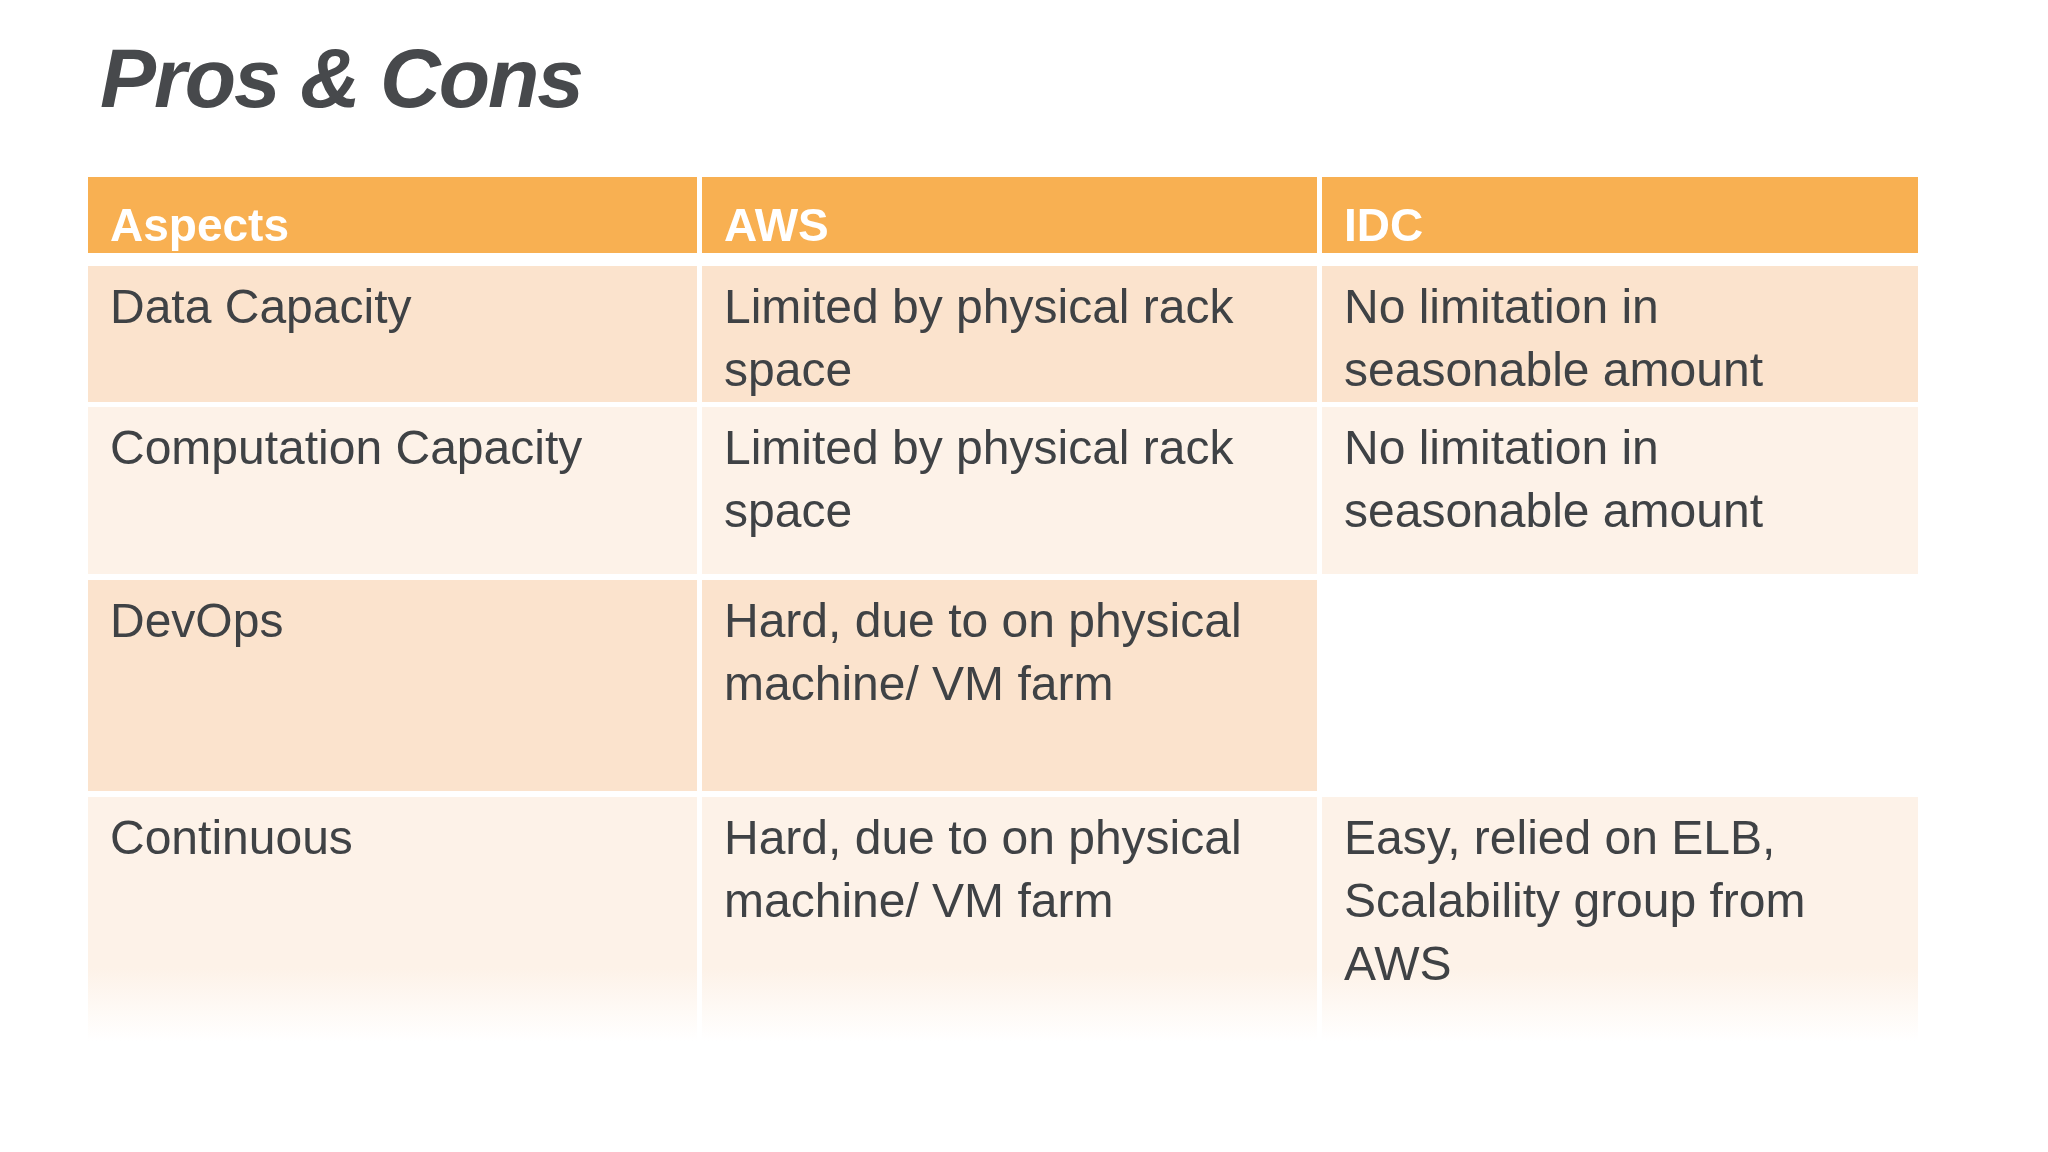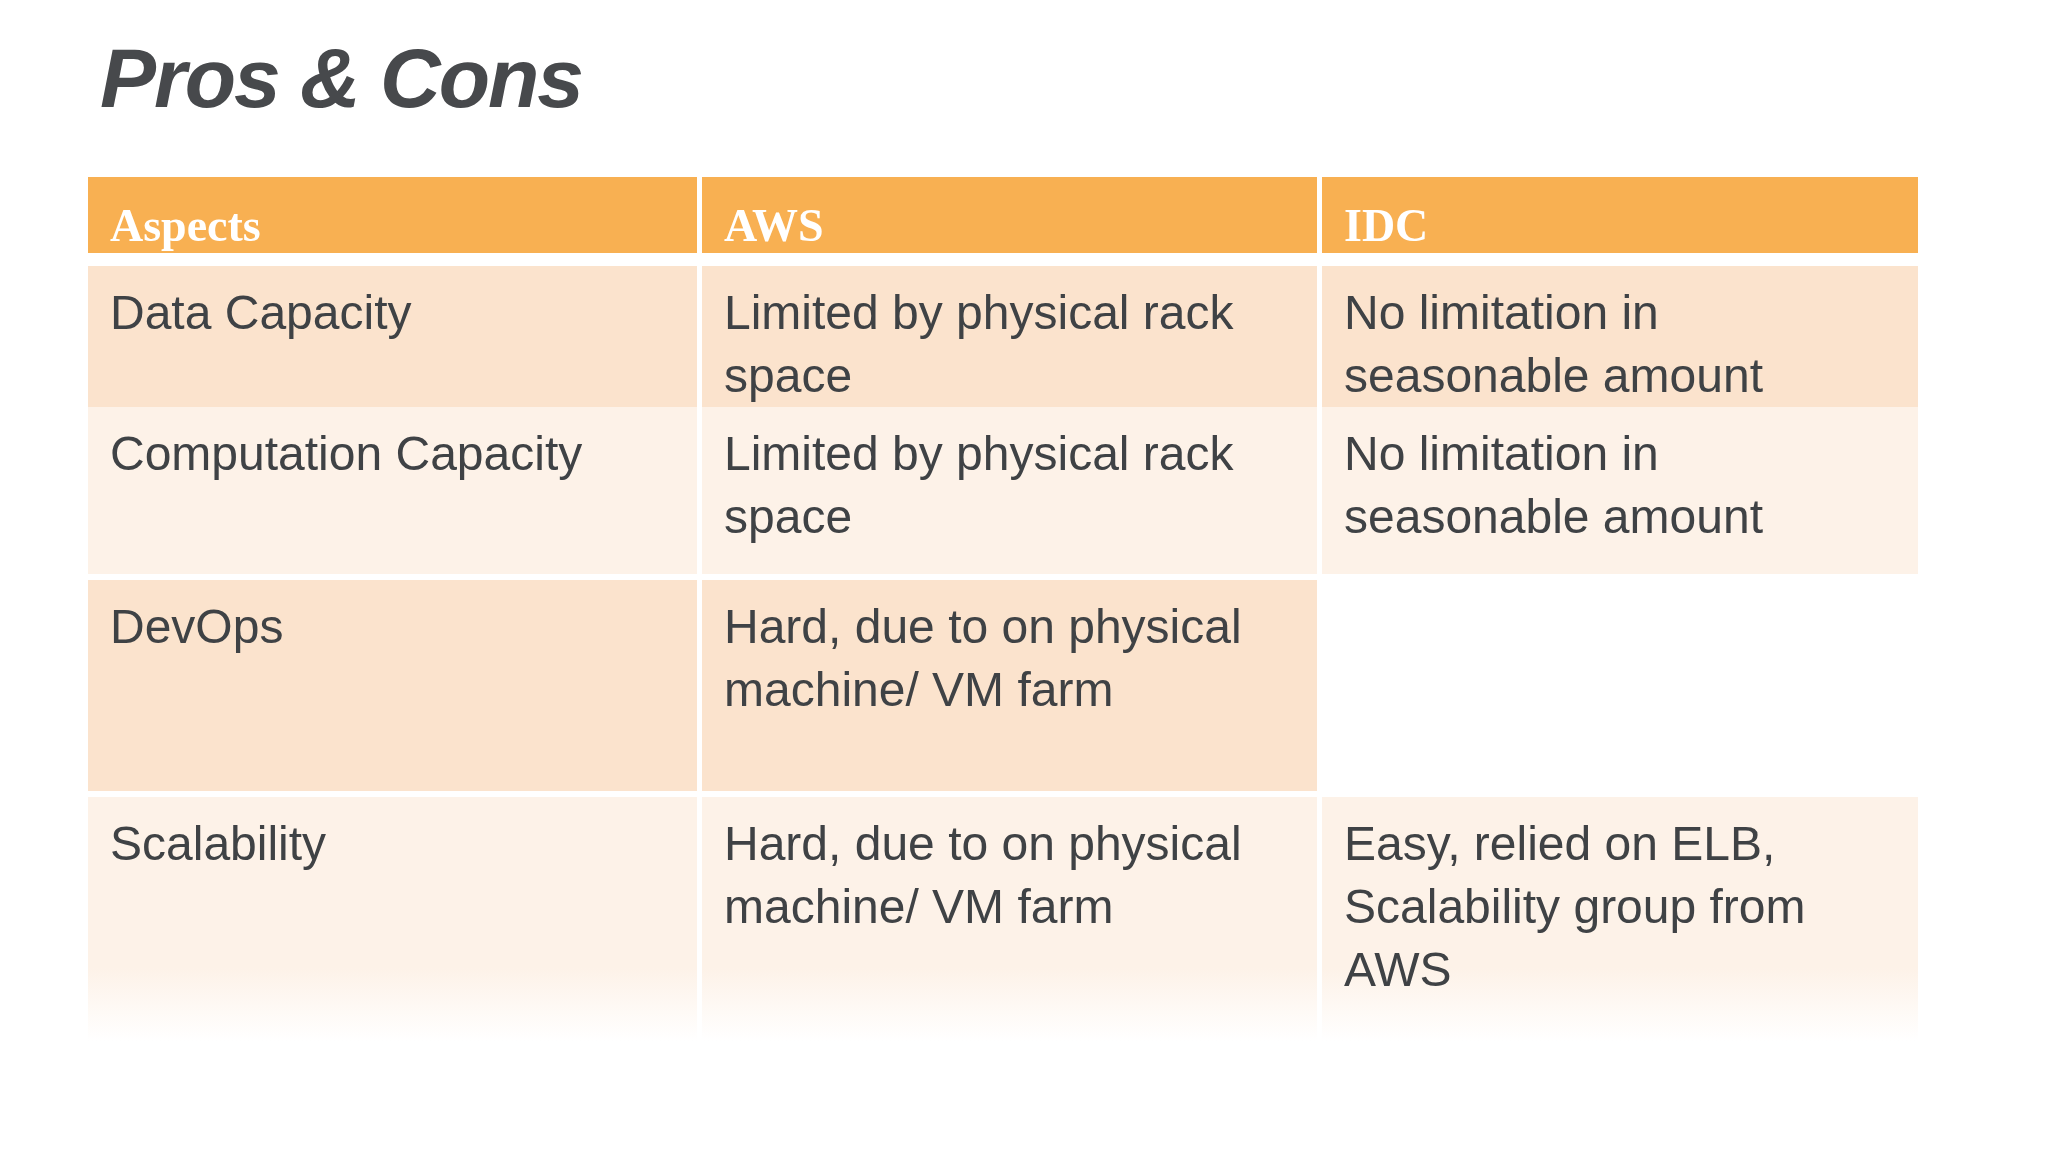--- a/index.html
+++ b/index.html
@@ -32,26 +32,25 @@
     grid-template-columns:609px 615px 596px;
     column-gap:5px;
   }
   .thead{height:76px;margin-bottom:13px;}
   .hcell{
     background:var(--header-bg);
     color:var(--header-text);
     font-size:46px;font-weight:bold;
     display:flex;align-items:center;
     padding:20px 24px 0 22px;
-    font-family:Liberation Serif, serif;
   }
   .cell{
     color:var(--body-text);
     font-size:48px;line-height:63px;
-    padding:15px 30px 0 22px;
+    padding:9px 30px 0 22px;
   }
   .row-odd  .cell{background:var(--row-odd-bg);}
   .row-even .cell{background:var(--row-even-bg);}
   .r1{height:136px;margin-bottom:5px;}
   .r2{height:167px;margin-bottom:6px;}
   .r3{height:211px;margin-bottom:6px;}
   .r4{height:244px;}
   .r4 .cell{
     background:linear-gradient(to bottom,
       var(--row-even-bg) 0%,
@@ -84,19 +83,19 @@
       <div class="cell">Limited by physical rack space</div>
       <div class="cell">No limitation in seasonable amount</div>
     </div>
 
     <div class="trow row-odd r3">
       <div class="cell">DevOps</div>
       <div class="cell">Hard, due to on physical machine/ VM farm</div>
     </div>
 
     <div class="trow row-even r4">
-      <div class="cell">Scalability</div>
+      <div class="cell">Continuous</div>
       <div class="cell">Hard, due to on physical machine/ VM farm</div>
       <div class="cell">Easy, relied on ELB, Scalability group from AWS</div>
     </div>
 
   </div>
 </div>
 
 </body></html>

